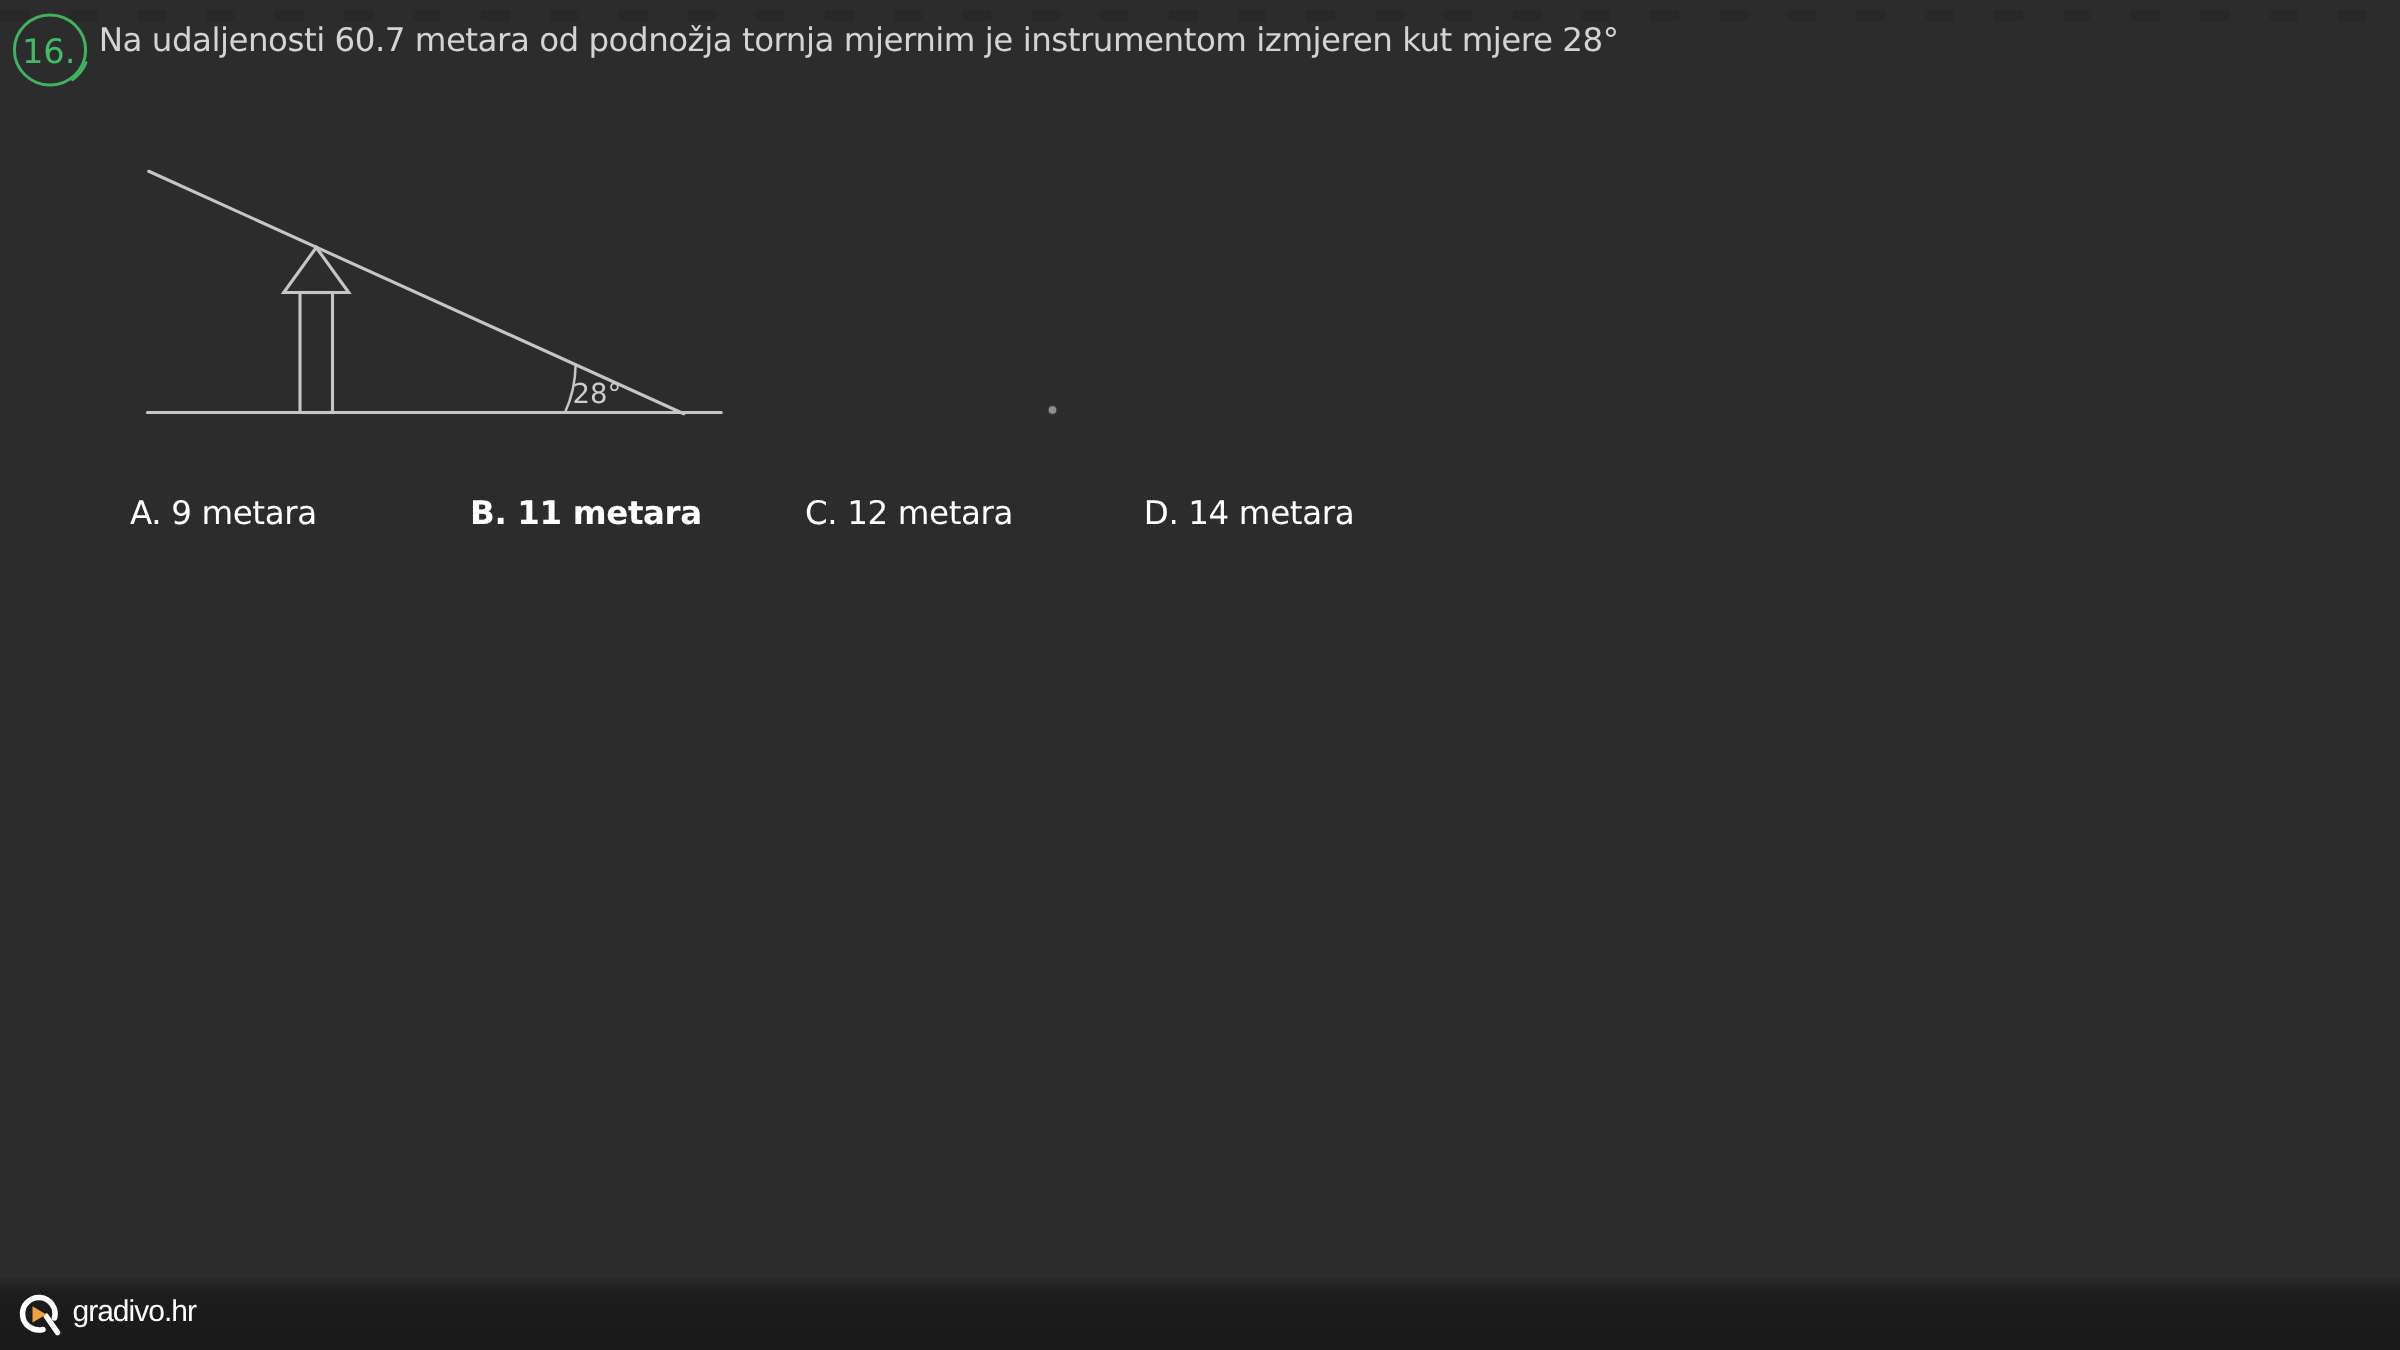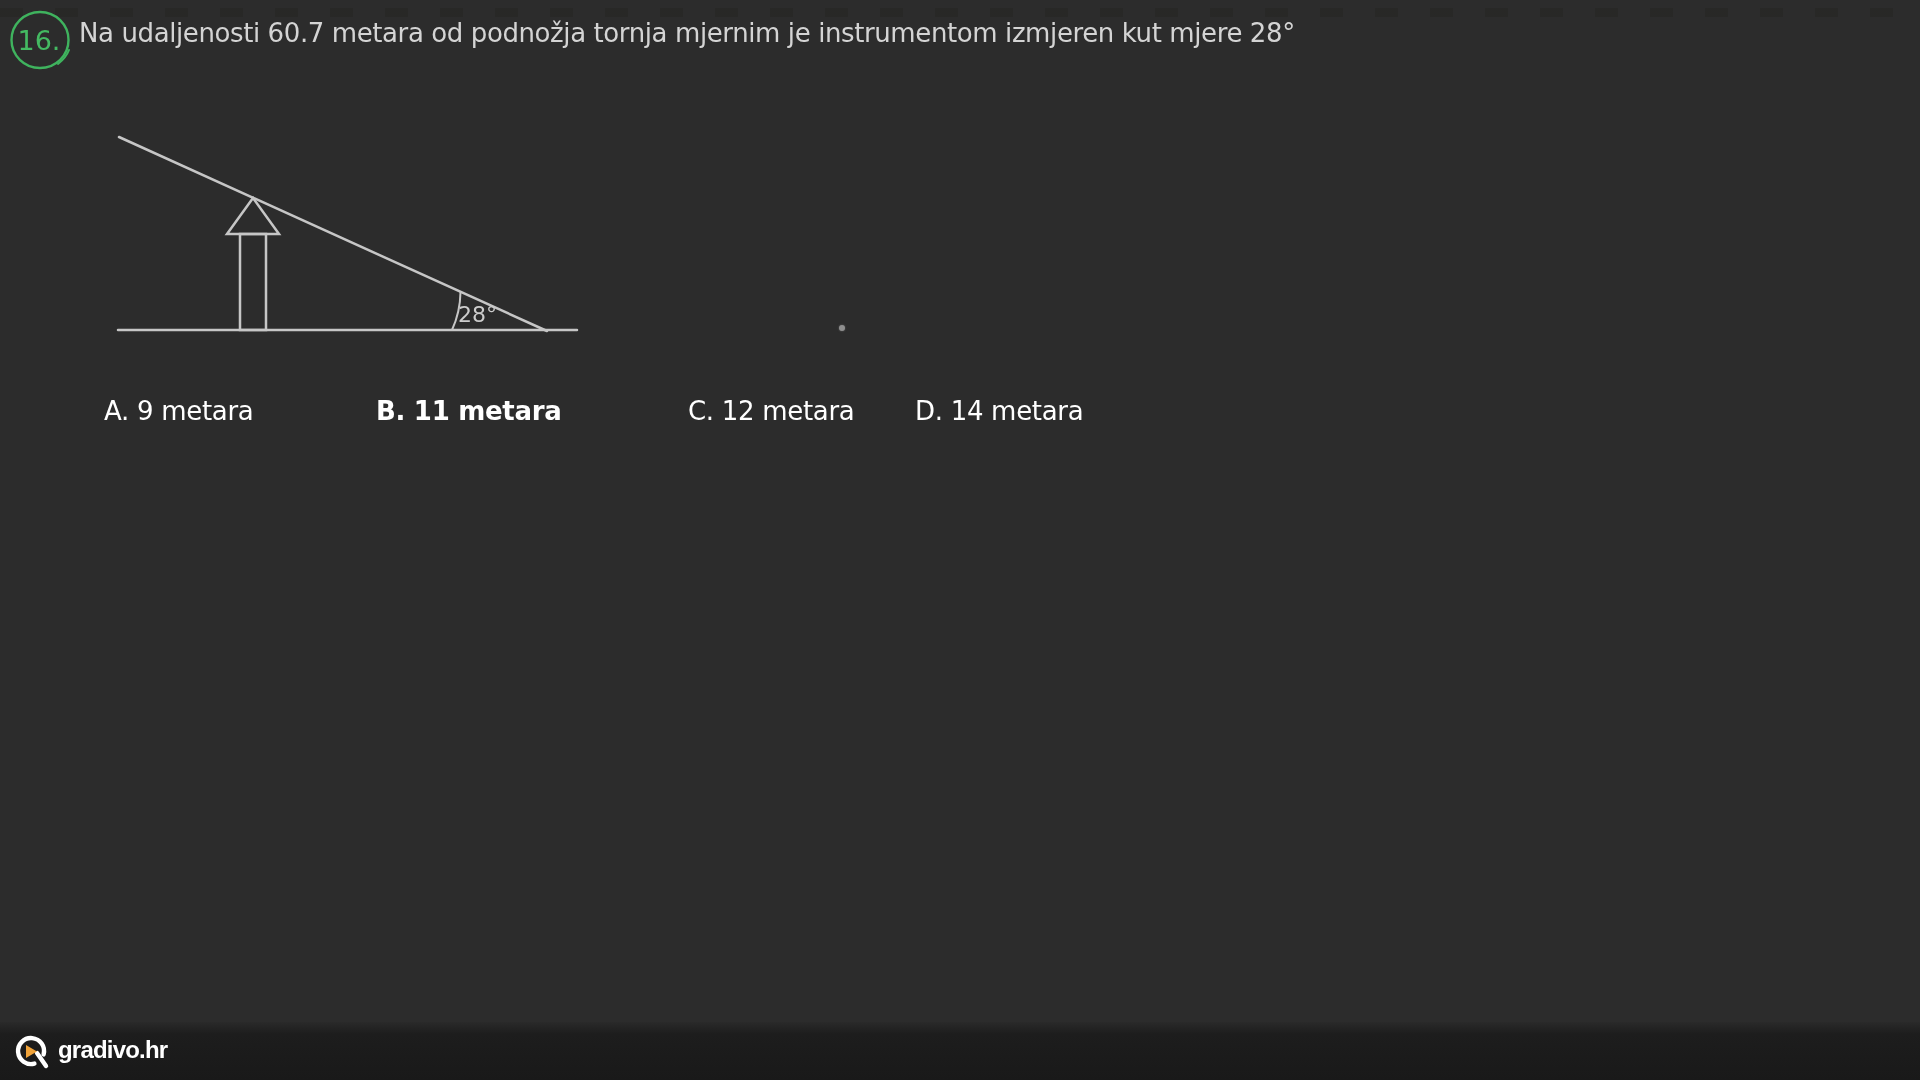--- a/index.html
+++ b/index.html
@@ -36,34 +36,34 @@
     box-shadow: 0 0 2px #666;
   }
 
   
   .answer {
     position: absolute; top: 396px;
     color: #ffffff; font-size: 26px; letter-spacing: -0.3px; white-space: nowrap;
   }
   .answer.a { left: 104px; }
   .answer.b { left: 376px; font-weight: bold; }
-  .answer.c { left: 644px; margin-left: 44px; }
+  .answer.c { left: 644px; }
   .answer.d { left: 915px; }
 
   
   .footer-bar {
     position: absolute; left: 0; top: 1022px; width: 100%; height: 58px;
     background: linear-gradient(180deg, #2a2a2a 0, #1d1d1d 12px, #191919 100%);
     display: flex; align-items: center;
   }
   .brand-logo { position: absolute; left: 14px; top: 12px; width: 40px; height: 44px; }
   .brand-text {
     position: absolute; left: 58px; top: 50%; transform: translateY(-54%);
     color: #ffffff; font-family: "Liberation Sans", sans-serif;
-    font-weight: bold; font-size: 24px; letter-spacing: -0.8px;
+    font-weight: normal; font-size: 24px; letter-spacing: -0.8px;
   }
 
   svg text { font-family: "DejaVu Sans", sans-serif; }
 </style>
 </head>
 <body>
 
 <div class="top-dashes"></div>
 
 <svg class="badge" viewBox="0 0 66 66">

